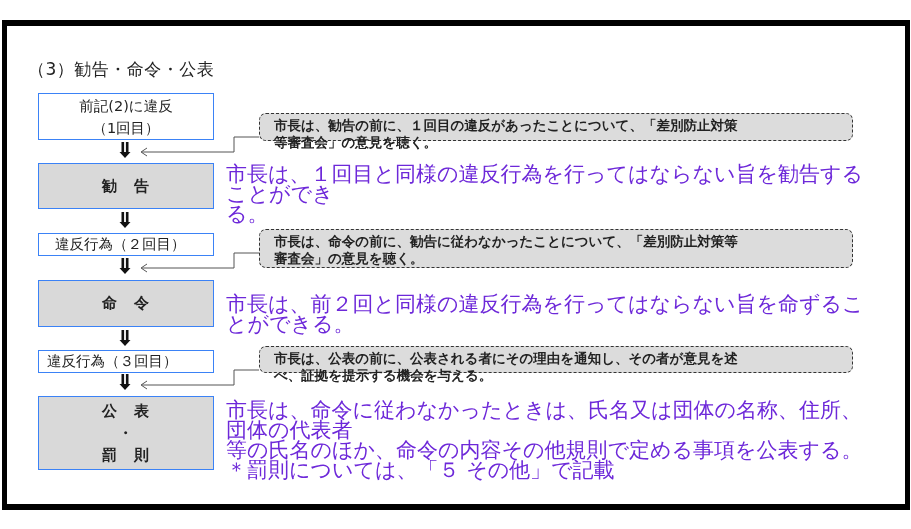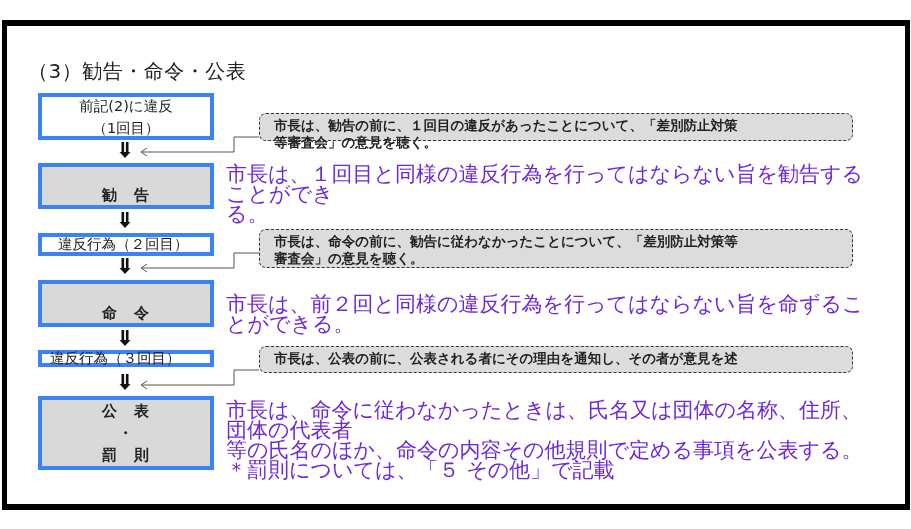--- a/index.html
+++ b/index.html
@@ -1,24 +1,24 @@
 <!DOCTYPE html>
 <html><head>
   <meta charset="utf-8">
   <style>
     html, body { margin: 0; padding: 0; background: #ffffff; }
     body { width: 911px; height: 529px; position: relative; overflow: hidden;
            font-family: "DejaVu Sans", "Liberation Sans", sans-serif; color: #1a1a1a; }
     .frame { position: absolute; left: 2px; top: 20px; width: 898px; height: 478px;
              border: 5px solid #000; border-top-width: 6px; border-bottom-width: 6px; background: #fff; }
-    .section-title { position: absolute; left: 28px; top: 58px; font-size: 20px; letter-spacing: 0.5px; color: #222; }
-    .box { position: absolute; left: 38px; width: 176px; border: 4px solid #3b82f6; background: #fff;
+    .section-title { position: absolute; left: 28px; top: 58px; font-size: 17px; letter-spacing: 0.5px; color: #222; }
+    .box { position: absolute; left: 38px; width: 176px; border: 1px solid #3b82f6; background: #fff;
            box-sizing: border-box; display: flex; flex-direction: column; align-items: center; justify-content: center;
            font-size: 14.5px; color: #222; }
-    .box.gray { background: #d9d9d9; font-weight: bold; font-size: 15px; letter-spacing: 1px; justify-content: flex-end; }
+    .box.gray { background: #d9d9d9; font-weight: bold; font-size: 15px; letter-spacing: 1px; }
     .box .line { line-height: 22px; }
     .box.gray .stage-label { word-spacing: 18px; }
     .callout { position: absolute; left: 259px; width: 594px; border: 1.5px dashed #333; border-radius: 7px;
                background: #dcdcdc; box-sizing: border-box; padding: 3px 10px 2px 14px;
                font-size: 13.5px; line-height: 17px; font-weight: bold; color: #222; }
     .desc { position: absolute; left: 226px; width: 640px; font-size: 21px; line-height: 20px; color: #6d28d9; }
     svg.connector { position: absolute; left: 0; top: 0; width: 911px; height: 529px; pointer-events: none; }
   </style>
 </head>
 <body>
@@ -37,40 +37,41 @@
 </div>
 
 <div class="box" style="top:233px;height:23px;align-items:flex-start;padding-left:16px;">
   <span>違反行為（２回目）</span>
 </div>
 
 <div class="box gray" style="top:280px;height:47px;">
   <span class="stage-label">命　令</span>
 </div>
 
-<div class="box" style="top:350px;height:17px;align-items:flex-start;padding-left:8px;">
+<div class="box" style="top:350px;height:23px;align-items:flex-start;padding-left:8px;">
   <span>違反行為（３回目）</span>
 </div>
 
 <div class="box gray" style="top:396px;height:74px;">
   <span class="line stage-label">公　表</span>
   <span class="line">・</span>
   <span class="line stage-label">罰　則</span>
 </div>
 
 <div class="callout" style="top:113px;height:28px;">
   <div>市長は、勧告の前に、１回目の違反があったことについて、「差別防止対策</div>
   <div>等審査会」の意見を聴く。</div>
 </div>
 <div class="callout" style="top:229px;height:39px;">
   <div>市長は、命令の前に、勧告に従わなかったことについて、「差別防止対策等</div>
   <div>審査会」の意見を聴く。</div>
 </div>
 <div class="callout" style="top:346px;height:27px;">
   <div>市長は、公表の前に、公表される者にその理由を通知し、その者が意見を述</div>
+  <div>べ、証拠を提示する機会を与える。</div>
 </div>
 
 <div class="desc" style="top:164px;">
   <div>市長は、１回目と同様の違反行為を行ってはならない旨を勧告することができ</div>
   <div>る。</div>
 </div>
 <div class="desc" style="top:294px;">
   <div>市長は、前２回と同様の違反行為を行ってはならない旨を命ずることができる。</div>
 </div>
 <div class="desc" style="top:400px;">

